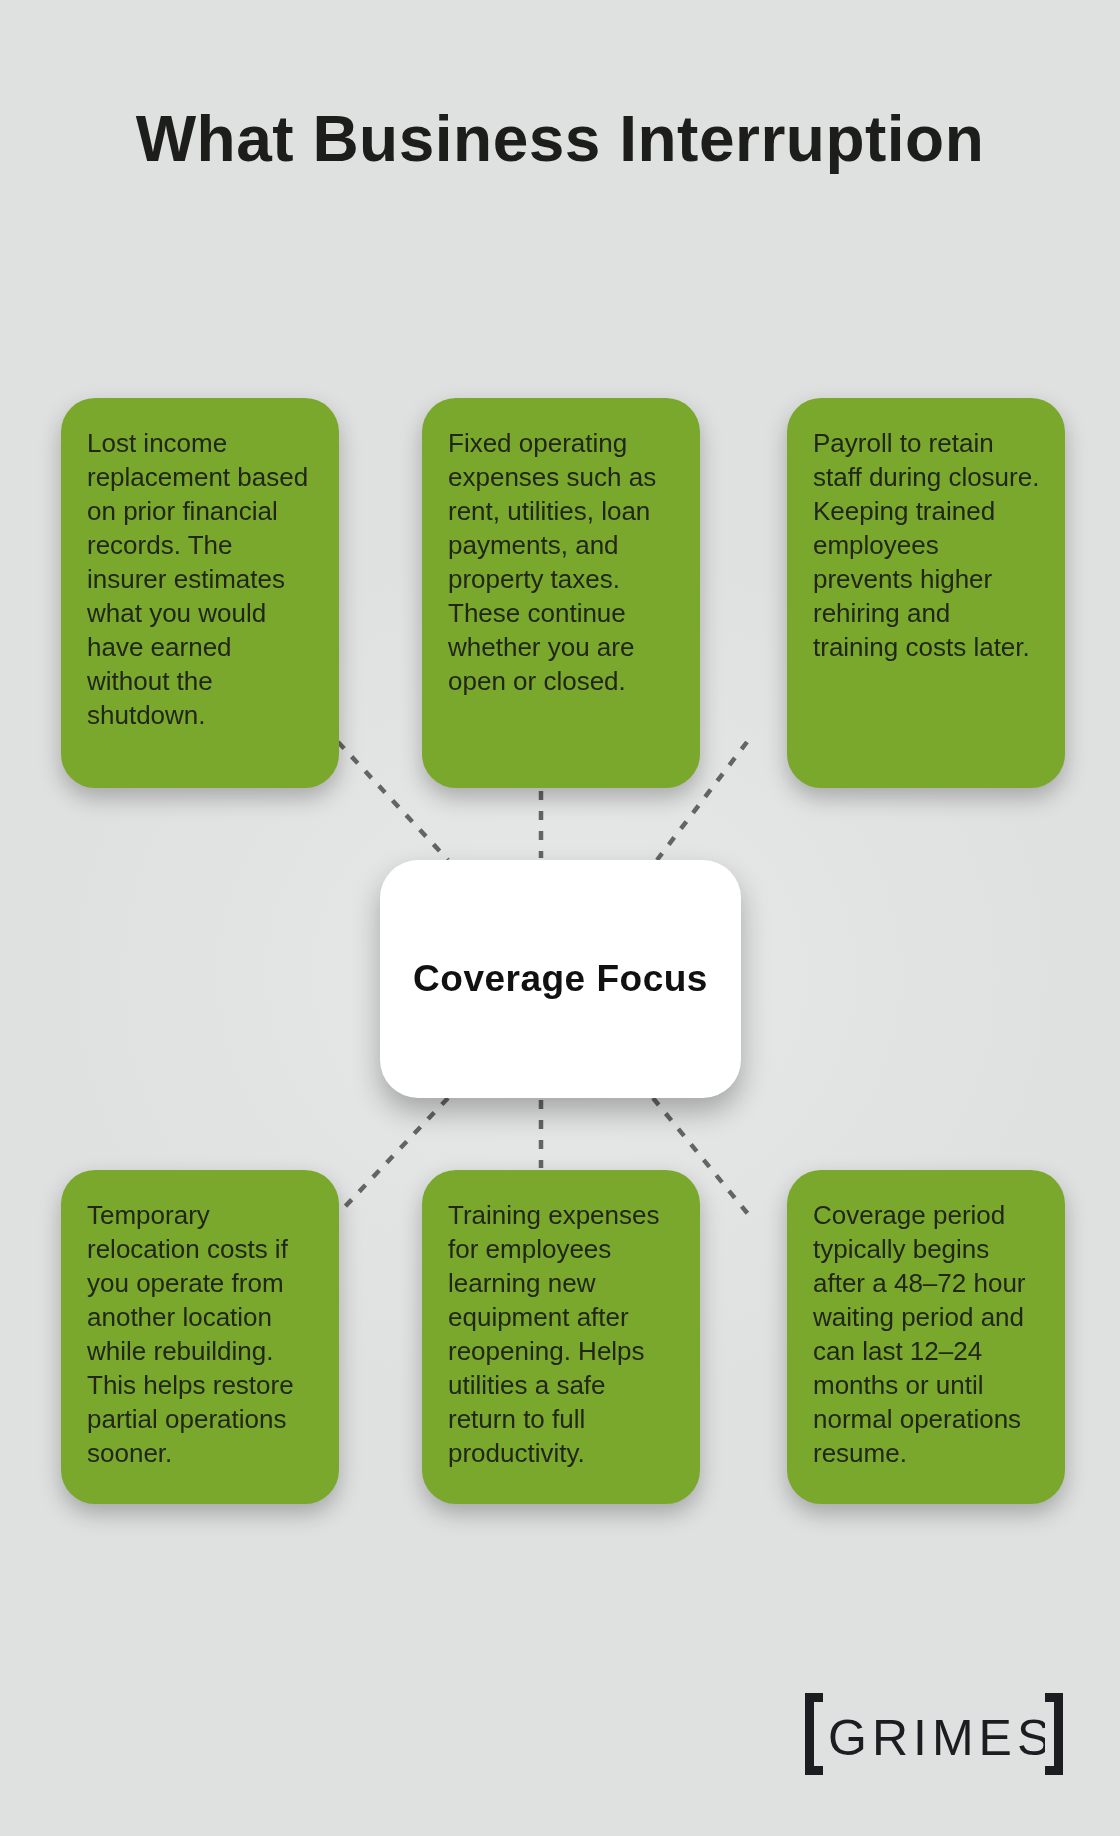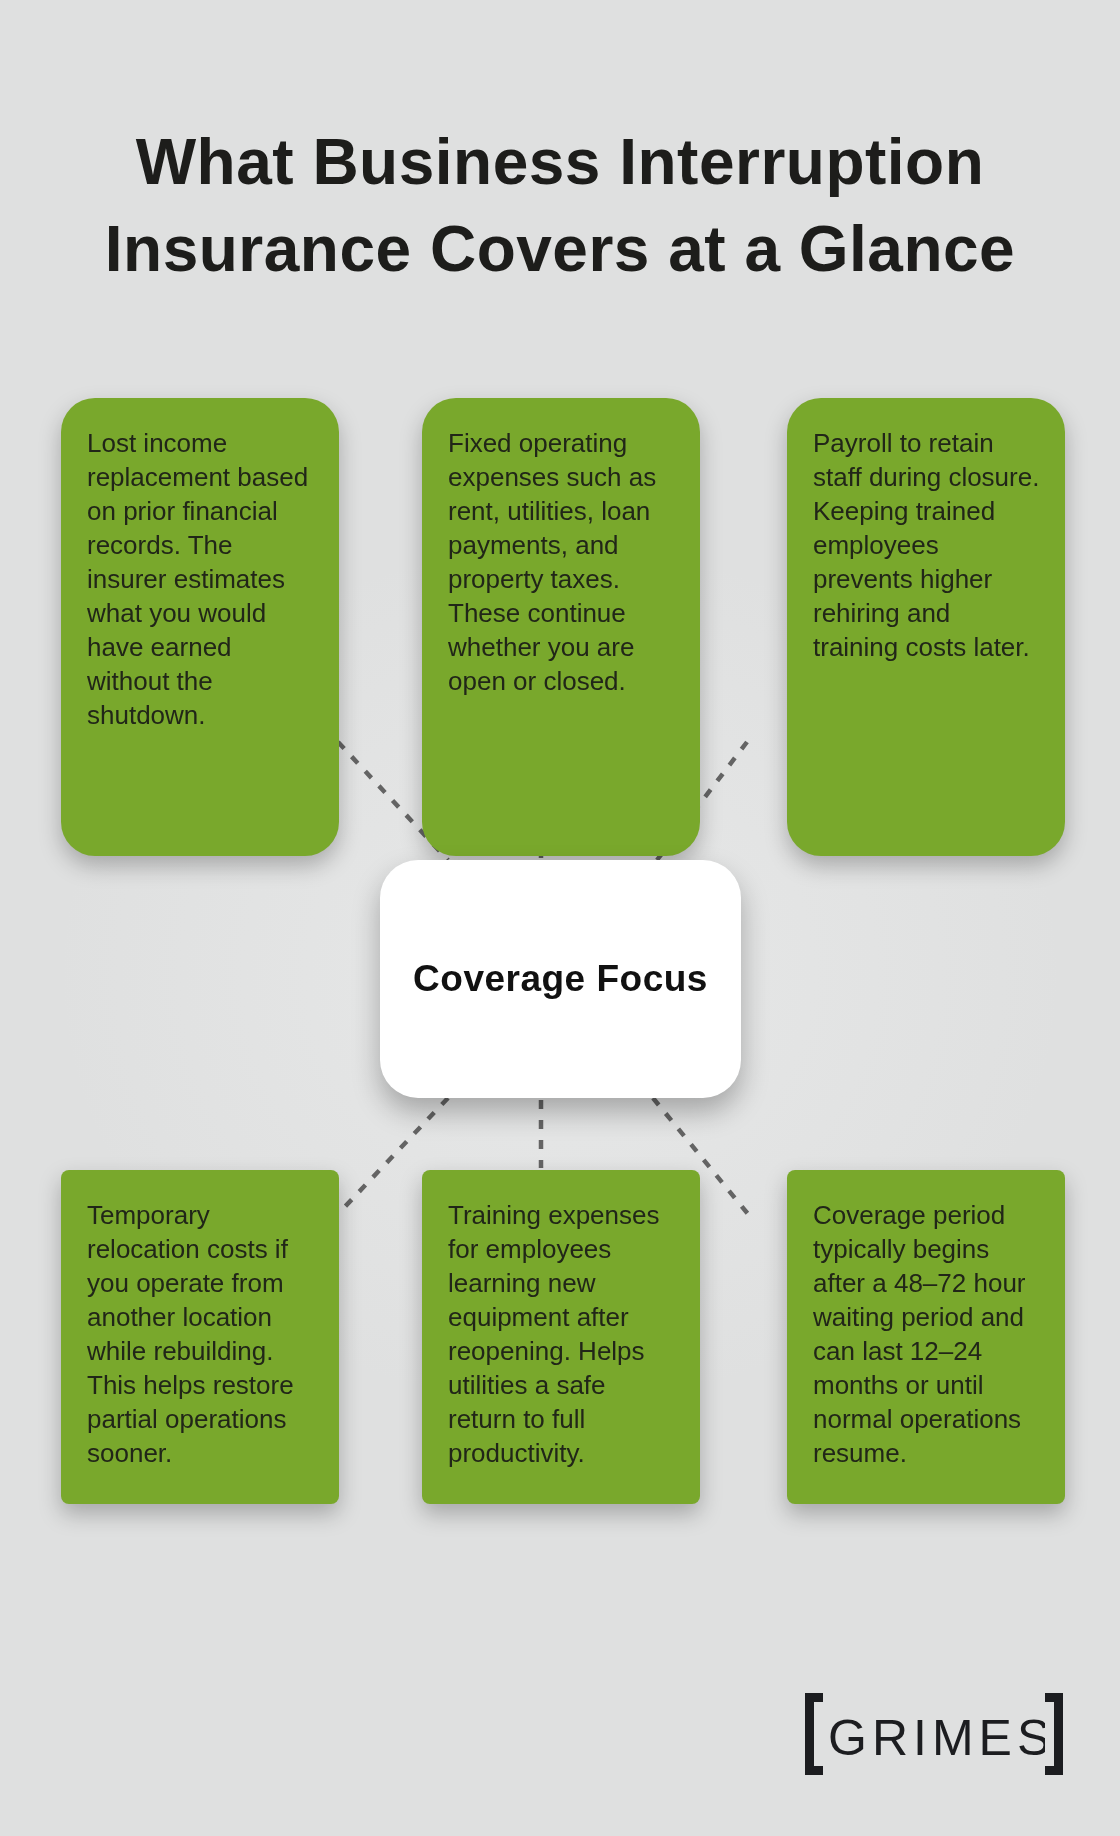--- a/index.html
+++ b/index.html
@@ -25,21 +25,20 @@
     position: absolute;
     top: 96px;
     left: 0;
     width: 1120px;
     text-align: center;
     font-size: 64px;
     font-weight: 700;
     line-height: 87px;
     color: var(--ink);
     letter-spacing: 0.5px;
-    margin-top: 23px;
   }
   .title-line { display: block; }
 
   .connector-layer {
     position: absolute;
     left: 0; top: 0;
     width: 1120px; height: 1836px;
     pointer-events: none;
   }
   .connector-layer line {
@@ -52,22 +51,22 @@
     position: absolute;
     width: 278px;
     background: var(--green);
     border-radius: 34px;
     box-shadow: 0 10px 22px rgba(0,0,0,0.25);
     padding: 28px 24px 34px 26px;
     color: var(--ink-on-green);
     font-size: 26px;
     line-height: 34px;
   }
-  .row1 { top: 398px; height: 458px; }
-  .row2 { top: 1170px; border-radius: 8px; }
+  .row1 { top: 398px; height: 390px; }
+  .row2 { top: 1170px; }
   .col1 { left: 61px; }
   .col2 { left: 422px; }
   .col3 { left: 787px; }
 
   .center-node {
     position: absolute;
     left: 380px;
     top: 860px;
     width: 361px;
     height: 238px;
@@ -126,21 +125,20 @@
     text-indent: 3.2px;
     white-space: nowrap;
     margin-top: 20px;
   }
 </style>
 </head>
 <body>
 
 <h1 class="title">
   <span class="title-line">What Business Interruption</span>
-  <span class="title-line">Insurance Covers at a Glance</span>
 </h1>
 
 <svg class="connector-layer" width="1120" height="1836" viewBox="0 0 1120 1836" xmlns="http://www.w3.org/2000/svg">
   <line x1="338" y1="742" x2="448" y2="860"></line>
   <line x1="541" y1="791" x2="541" y2="858"></line>
   <line x1="747" y1="742" x2="657" y2="860"></line>
   <line x1="448" y1="1098" x2="338" y2="1214"></line>
   <line x1="541" y1="1100" x2="541" y2="1168"></line>
   <line x1="653" y1="1098" x2="748" y2="1214"></line>
 </svg>

